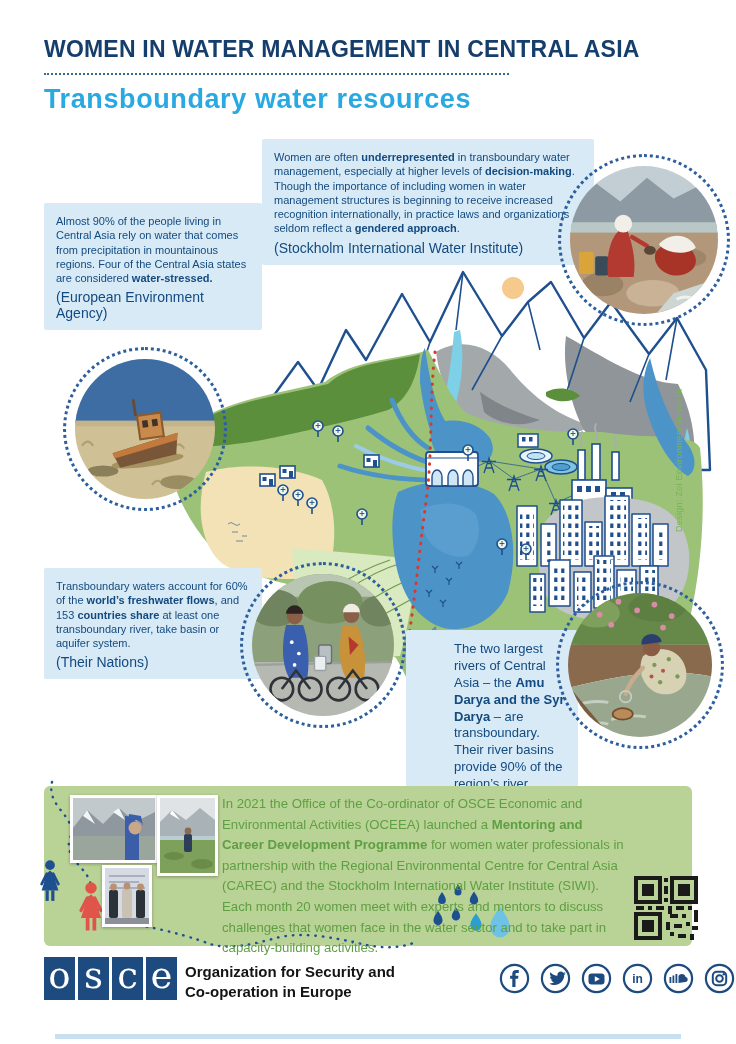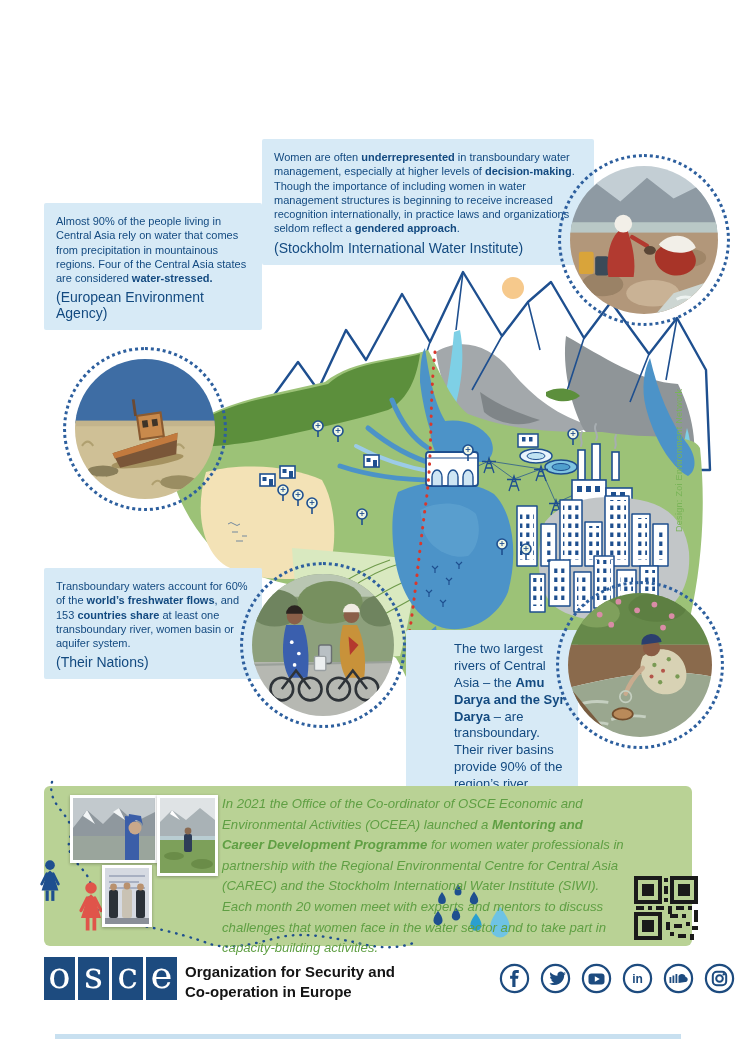--- a/index.html
+++ b/index.html
@@ -27,21 +27,21 @@
   .photo svg{display:block;width:100%;height:100%}
   
   .credit{position:absolute;left:674px;top:532px;z-index:2;transform:rotate(-90deg);transform-origin:0 0;
           width:150px;font-size:9px;color:#79b457;letter-spacing:.3px}
   
   .band{position:absolute;left:44px;top:786px;width:648px;height:160px;background:var(--band);border-radius:6px;z-index:2}
   .band-decor{position:absolute;left:0;top:0;overflow:visible}
   .band-photo{position:absolute;background:#fff;padding:3px;box-shadow:0 1px 3px rgba(0,0,0,.3)}
   .band-photo svg{display:block}
   .programme{position:absolute;left:178px;top:8px;width:404px;font-size:13.2px;line-height:1.56;
-             font-style:italic;color:var(--grntxt)}
+             color:var(--grntxt)}
   .programme b{font-weight:700}
   .qr{position:absolute;left:590px;top:90px}
   
   .osce-logo{position:absolute;left:44px;top:957px;z-index:2;display:flex;gap:3px}
   .osce-logo .sq{width:31px;height:43px;background:#1d4b7f;color:#fff;display:flex;align-items:center;justify-content:center;
                  font-family:"DejaVu Serif","Liberation Serif",serif;font-size:37px;line-height:1;padding-bottom:6px}
   .org-name{position:absolute;left:185px;top:962px;z-index:2;font-size:15px;font-weight:700;color:#141414;line-height:1.3}
   .social{position:absolute;left:499px;top:963px;z-index:2;display:flex;gap:10px}
   .social svg{display:block;cursor:pointer}
   .bottom-bar{position:absolute;left:55px;top:1034px;width:626px;height:5px;background:#c8e0f0;z-index:2}
@@ -200,33 +200,38 @@
       <use href="#bird" transform="translate(432,566)"></use>
         <use href="#bird" transform="translate(446,578)"></use>
       <use href="#bird" transform="translate(426,590)"></use>
         <use href="#bird" transform="translate(456,562)"></use>
       <use href="#bird" transform="translate(440,600)"></use>
     </g>
 
     <path d="M435,352 C429,404 433,452 426,502 C419,552 415,602 406,654" stroke="#d9382c" stroke-width="3" stroke-dasharray="0.5 7.5" stroke-linecap="round" fill="none"></path>
   </svg>
 
+  <header class="hdr">
+    <h1>WOMEN IN WATER MANAGEMENT IN CENTRAL ASIA</h1>
+    <div class="rule"></div>
+    <h2>Transboundary water resources</h2>
+  </header>
 
   <div class="fact-box" style="left:262px;top:139px;width:332px;">
     <p class="fact-text"><span>Women are often </span><b>underrepresented</b><span> in transboundary water management, especially at higher levels of </span><b>decision-making</b><span>. Though the importance of including women in water management structures is beginning to receive increased recognition internationally, in practice laws and organizations seldom reflect a </span><b>gendered approach</b><span>.</span></p>
     <div class="fact-source">(Stockholm  International Water Institute)</div>
   </div>
 
   <div class="fact-box" style="left:44px;top:203px;width:218px;">
     <p class="fact-text"><span>Almost 90% of the people living in Central Asia rely on water that comes from precipitation in mountainous regions. Four of the Central Asia states are considered </span><b>water-stressed.</b></p>
     <div class="fact-source">(European Environment Agency)</div>
   </div>
 
   <div class="fact-box" style="left:44px;top:568px;width:218px;">
-    <p class="fact-text"><span>Transboundary waters account for 60% of the </span><b>world’s freshwater flows</b><span>, and 153 </span><b>countries share</b><span> at least one transboundary river, women basin or aquifer system.</span></p>
+    <p class="fact-text"><span>Transboundary waters account for 60% of the </span><b>world’s freshwater flows</b><span>, and 153 </span><b>countries share</b><span> at least one transboundary river, take basin or aquifer system.</span></p>
     <div class="fact-source">(Their Nations)</div>
   </div>
 
   <div class="fact-box" style="left:406px;top:630px;width:172px;padding-left:48px;">
     <p class="fact-text" style="font-size:13px"><span>The two largest rivers of Central Asia – the </span><b>Amu Darya and the Syr Darya</b><span> – are transboundary. Their river basins provide 90% of the region’s river water.</span></p>
     <div class="fact-source">(European Environment Agency)</div>
   </div>
 
   <div class="ring" style="left:558px;top:154px;width:172px;height:172px;">
     <div class="photo" style="width:148px;height:148px;" aria-label="Women in traditional dress collecting water at a mountain stream">

